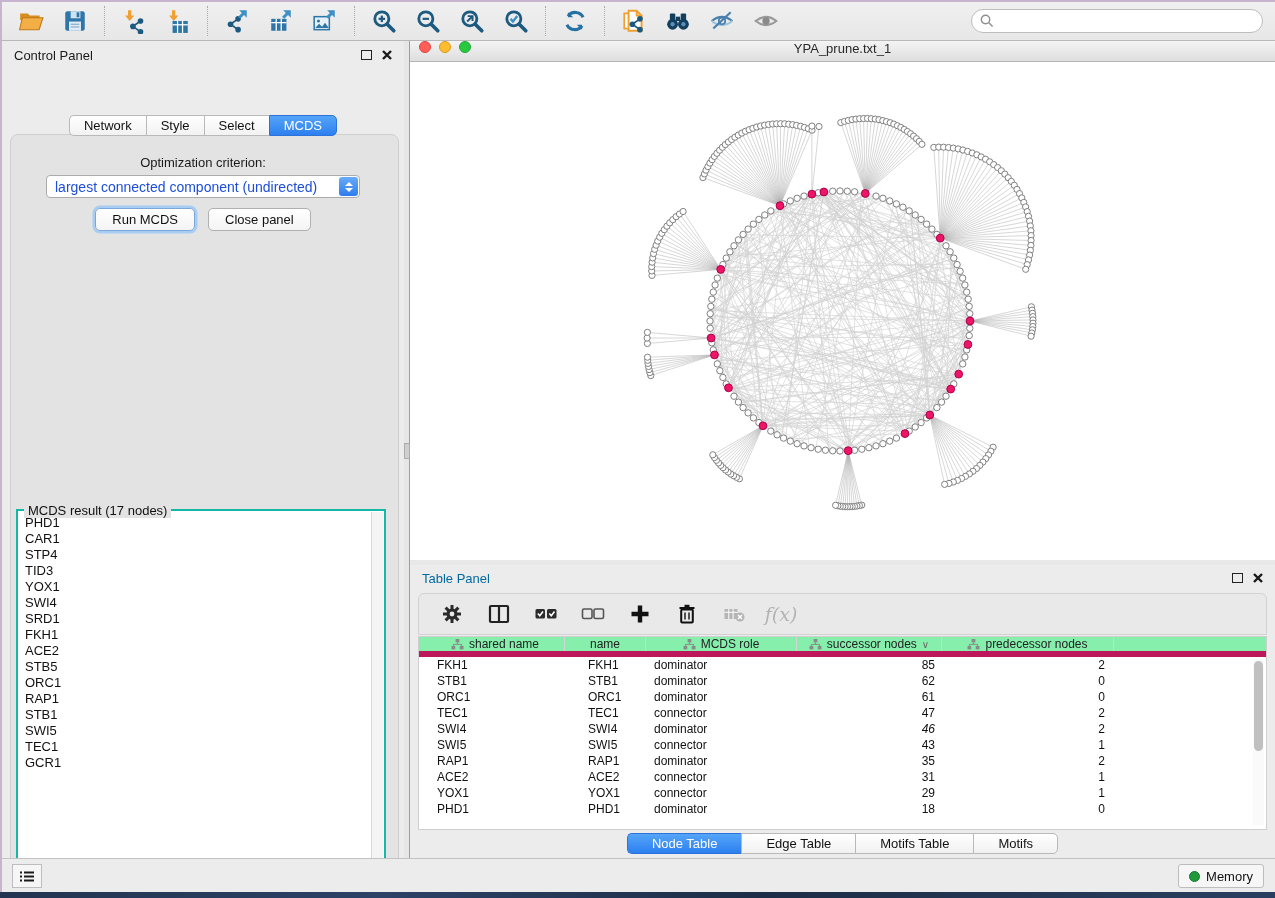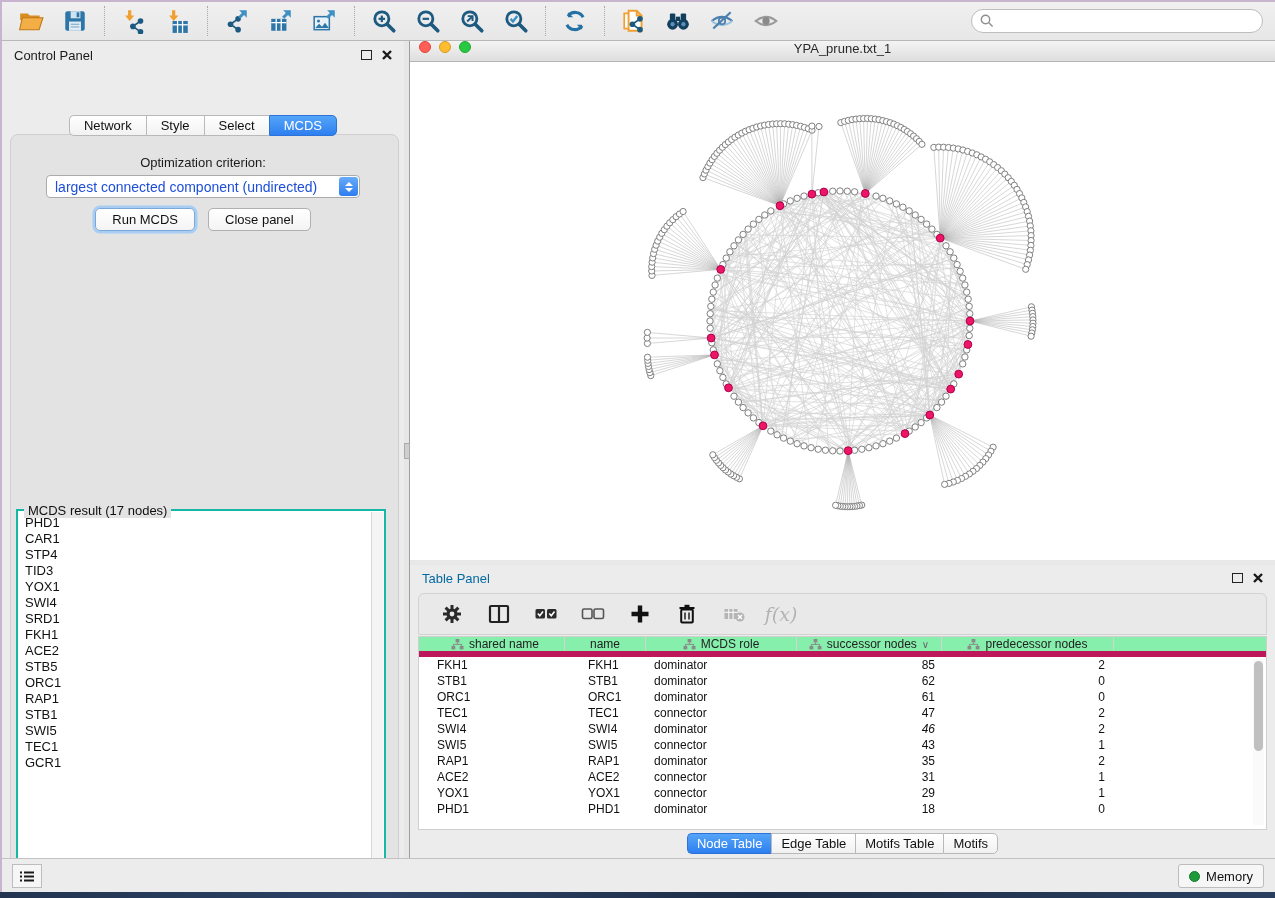--- a/index.html
+++ b/index.html
@@ -89,21 +89,21 @@
   .thead { display:flex; height:20px; background:#86efac; border-bottom:6px solid #be185d; }
   .th { display:flex; align-items:center; justify-content:center; gap:5px; font-size:12px; color:#222;
     border-right:1px solid #d4d4d4; cursor:default; }
   .sort-chevron { font-size:10px; color:#666; }
   .trow { display:flex; height:16px; align-items:center; }
   .td { font-size:12px; color:#111; white-space:nowrap; }
   .td.num { text-align:right; }
   .table-scroll { position:absolute; top:22px; right:2px; width:11px; height:166px; background:#fafafa; }
   .table-thumb { position:absolute; top:2px; left:1px; width:9px; height:90px; background:#c0c0c0; border-radius:5px; }
   .tp-tabs { position:absolute; left:0; top:268px; width:865px; display:flex; justify-content:center; }
-  .tp-tab { height:21px; padding:0 9px; display:flex; align-items:center; font-size:13px;
+  .tp-tab { height:21px; padding:0 24px; display:flex; align-items:center; font-size:13px;
     background:linear-gradient(#ffffff,#f1f1f1); border:1px solid #b9b9b9; border-right:none; color:#111; cursor:default; }
   .tp-tab:first-child { border-radius:5px 0 0 5px; }
   .tp-tab:last-child { border-right:1px solid #b9b9b9; border-radius:0 5px 5px 0; }
   .tp-tab.active { background:linear-gradient(#55a5f8,#2d7ff0); color:#fff; border-color:#2d72d9; }
 
   
   .status-bar { position:absolute; left:0; top:858px; width:1275px; height:34px; background:#ececec; border-top:1px solid #c2c2c2; }
   .sb-listbtn { position:absolute; left:12px; top:5px; width:30px; height:24px; background:#f6f6f6;
     border:1px solid #bdbdbd; display:flex; align-items:center; justify-content:center; cursor:default; }
   .memory-btn { position:absolute; right:11px; top:5px; height:24px; padding:0 10px; background:#f6f6f6;

